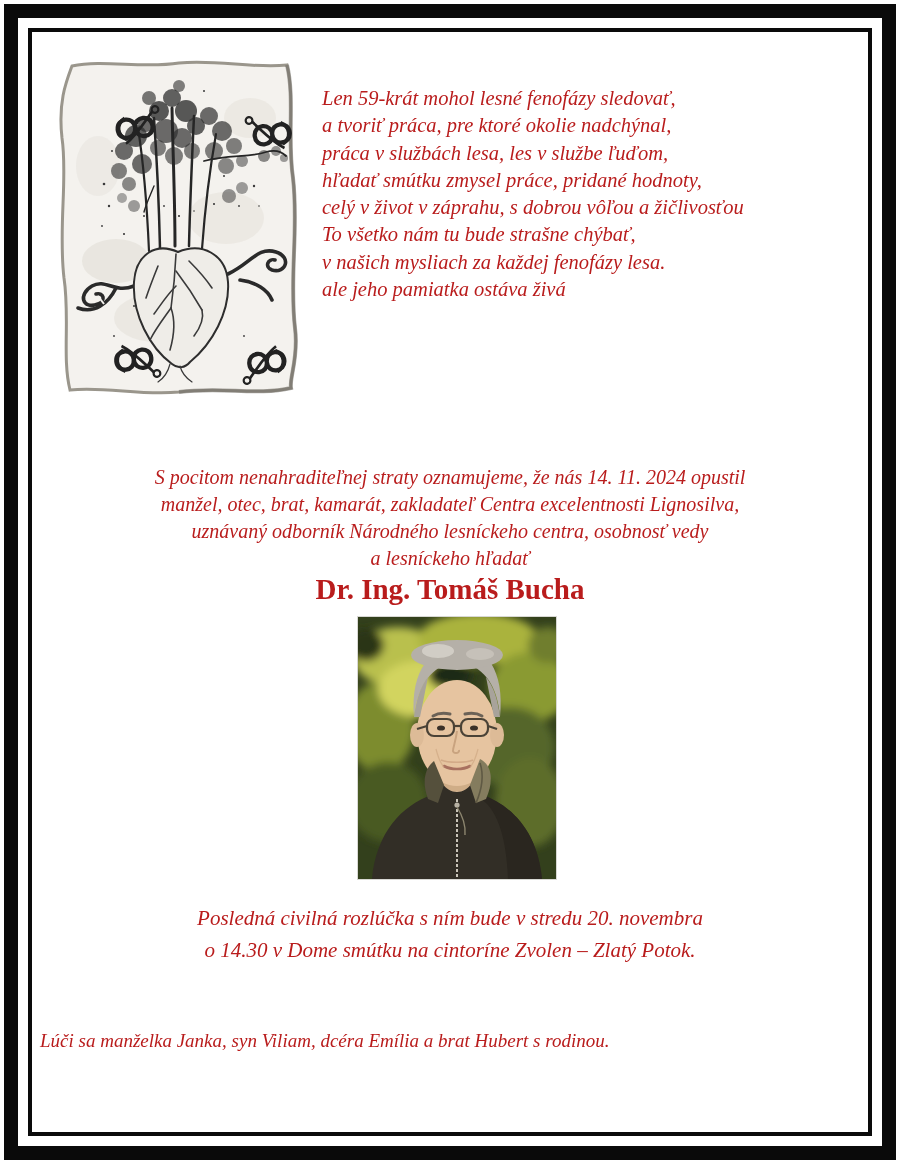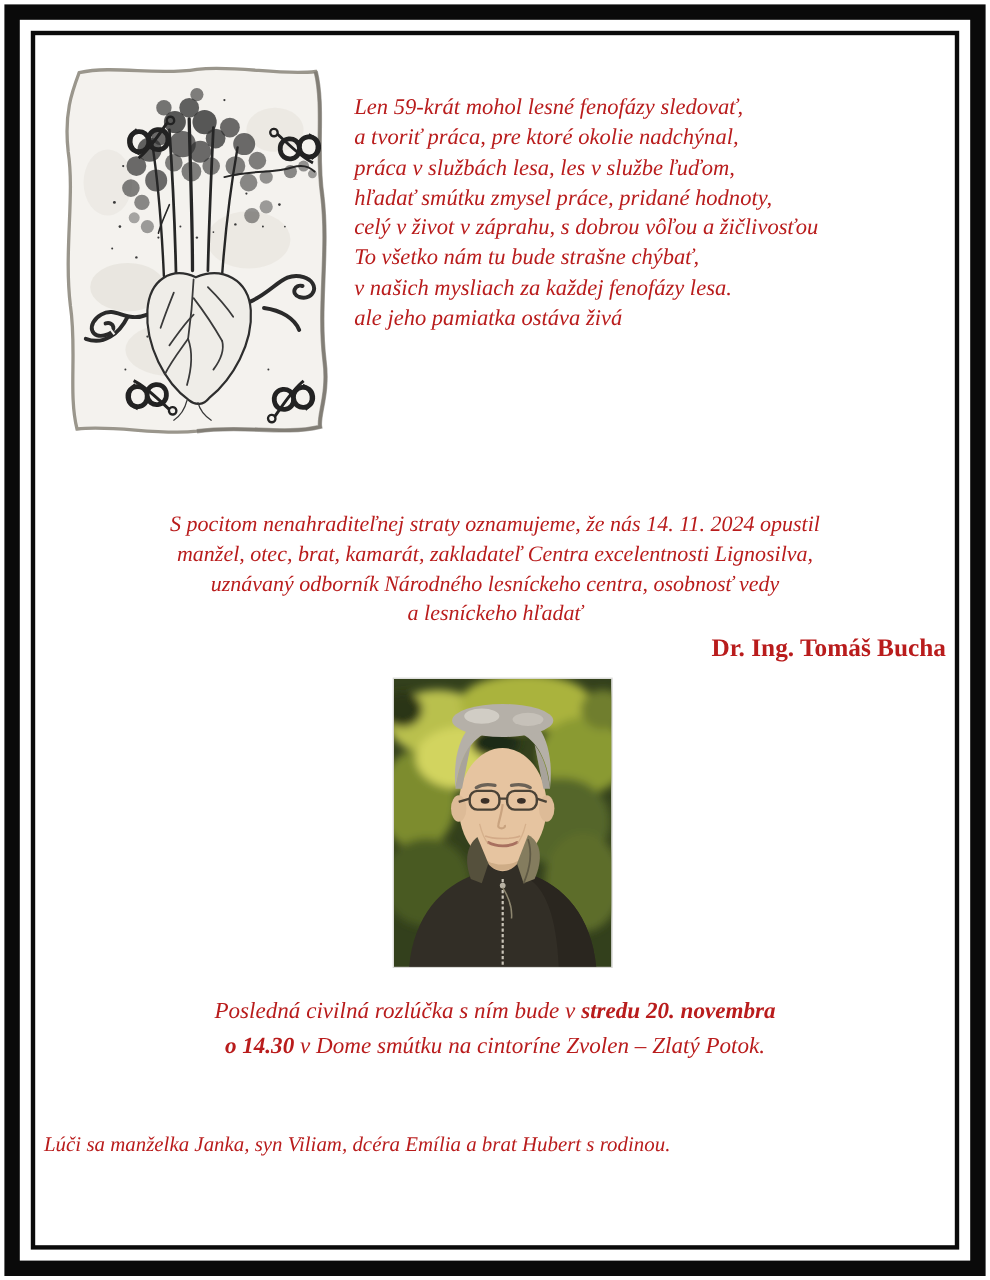--- a/index.html
+++ b/index.html
@@ -30,33 +30,33 @@
     text-align:left;white-space:nowrap;
   }
   .announcement{
     position:absolute;left:40px;top:436px;width:820px;
     font-style:italic;font-size:20px;line-height:27px;
     text-align:center;
     margin-top:28px;
   }
   .deceased-name{
     position:absolute;left:40px;top:572px;width:820px;
-    font-weight:bold;font-size:23px;line-height:34px;
-    text-align:right;font-style:normal;
+    font-weight:bold;font-size:29px;line-height:34px;
+    text-align:center;font-style:normal;
   }
   .photo{
     position:absolute;left:358px;top:617px;width:198px;height:262px;
     outline:1px solid #d8d8d4;
   }
   .farewell{
     position:absolute;left:40px;top:902px;width:820px;
     font-style:italic;font-size:21px;line-height:32px;
     text-align:center;
   }
-  .farewell strong{font-weight:bold;}
+  .farewell strong{font-weight:normal;}
   .family-line{
     position:absolute;left:40px;top:1028px;width:820px;
     font-style:italic;font-size:19px;line-height:26px;
   }
   svg{display:block;width:100%;height:100%;}
 </style>
 </head>
 <body>
 
 <div class="page">

